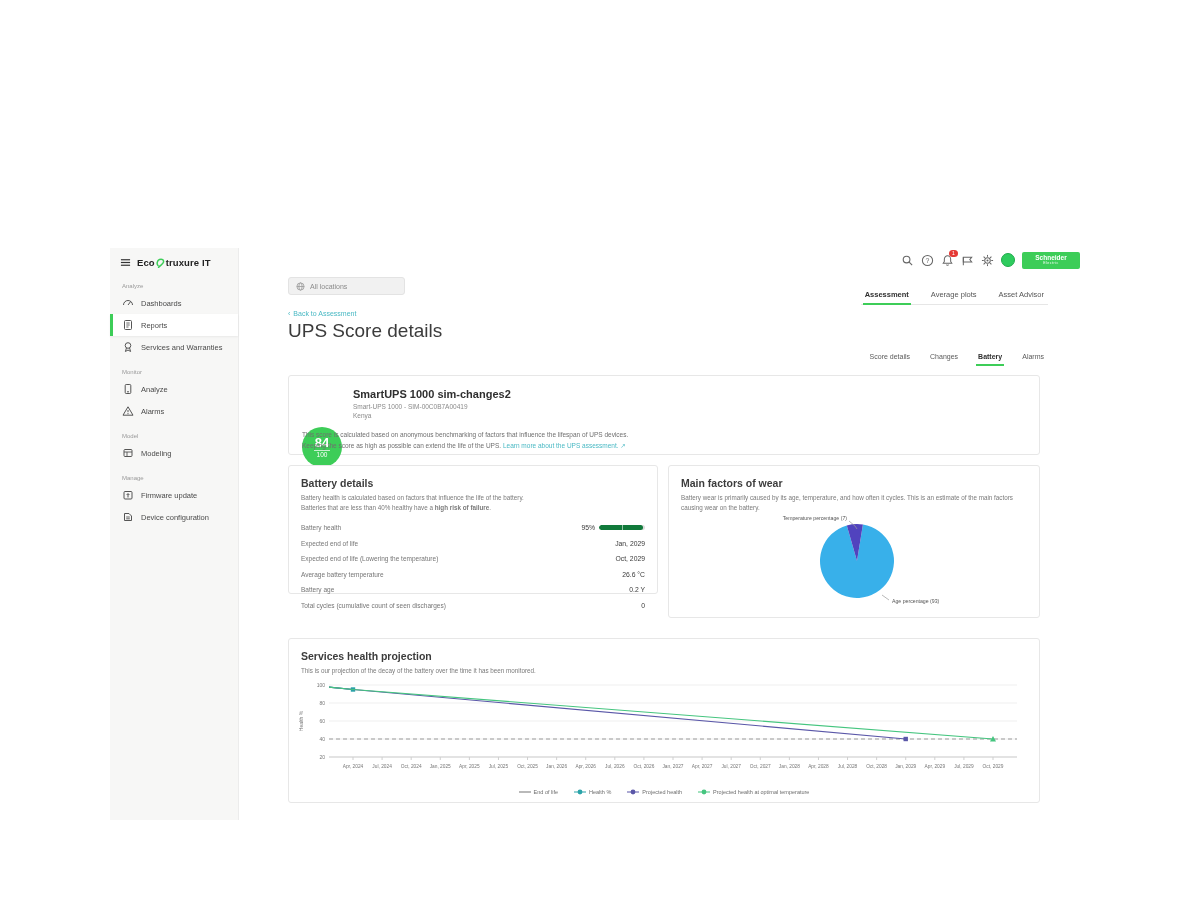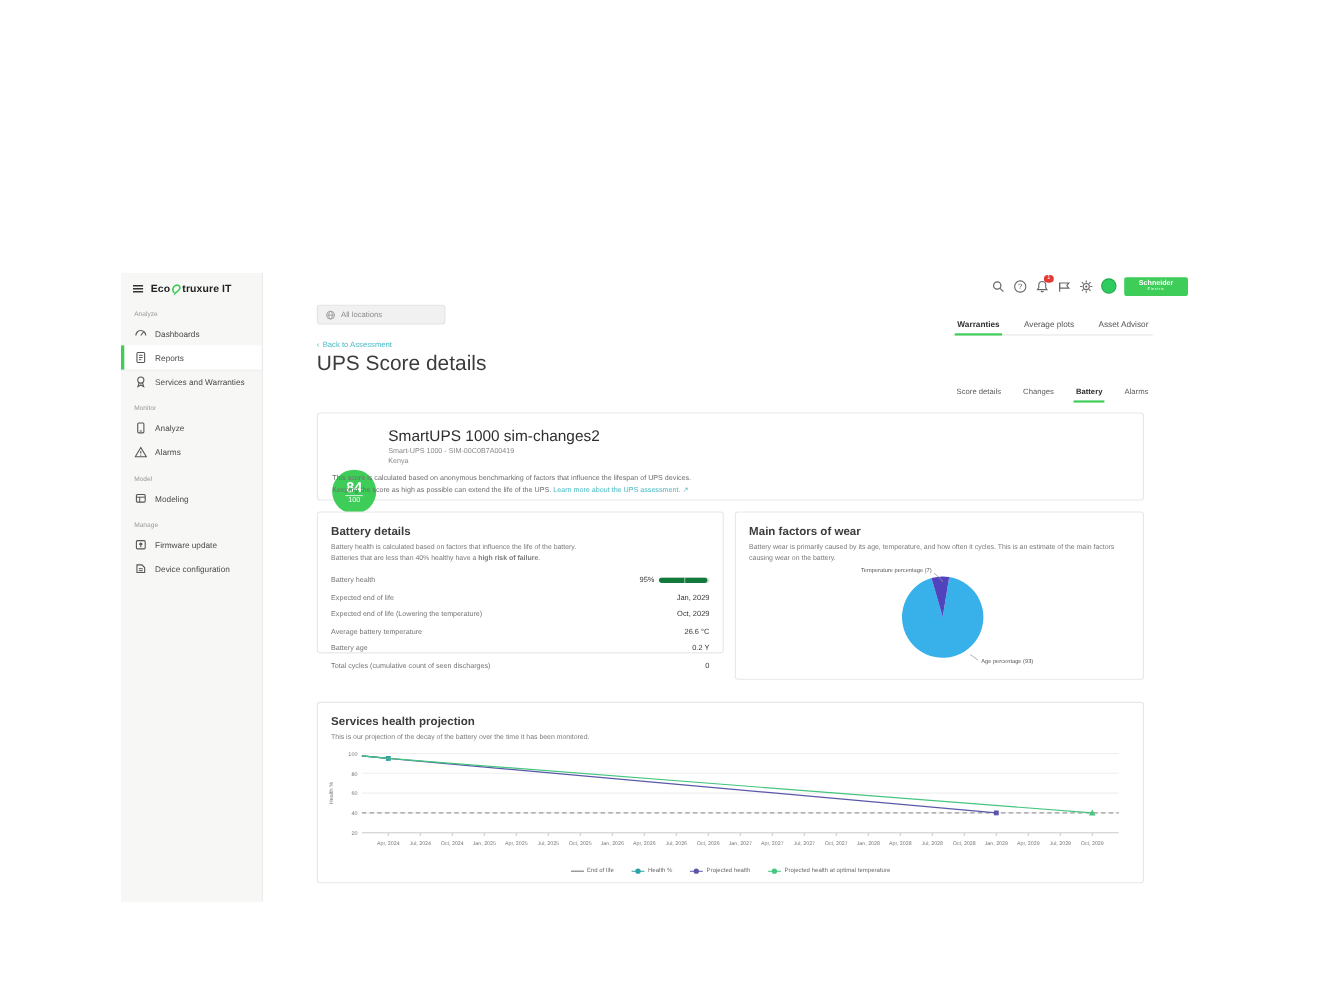--- a/index.html
+++ b/index.html
@@ -42,21 +42,21 @@
   .detail-tab.selected{font-weight:bold;color:#2f2f2f;}
   .detail-tab.selected::after{content:"";position:absolute;left:0;right:0;bottom:-1px;height:2px;background:#3dcd58;}
   .card{position:absolute;background:#fff;border:1px solid #e7e7e7;border-radius:3px;box-sizing:border-box;}
   
   .score-card{left:0;top:127px;width:752px;height:80px;padding:11px 12px;}
   .score-circle{position:absolute;left:13px;top:11px;width:40px;height:40px;border-radius:50%;
     background:#3dcd58;color:#fff;display:flex;flex-direction:column;align-items:center;justify-content:center;line-height:1;margin-top:40px;}
   .score-circle .num{font-size:13px;font-weight:bold;}
   .score-circle .den{font-size:6.5px;border-top:1px solid rgba(255,255,255,.7);padding-top:1px;margin-top:1px;width:16px;text-align:center;}
   .score-head{position:absolute;left:64px;top:12px;}
-  .score-head .nm{font-size:14px;font-weight:normal;color:#2f2f2f;}
+  .score-head .nm{font-size:11px;font-weight:bold;color:#2f2f2f;}
   .score-head .mdl,.score-head .loc{font-size:6.5px;color:#8a8a8a;margin-top:2.5px;}
   .score-desc{position:absolute;left:13px;top:54px;font-size:6.5px;color:#6f6f6f;line-height:1.65;}
   .link{color:#4ab9c4;cursor:pointer;}
   
   .battery-card{left:0;top:217px;width:370px;height:129px;padding:11px 12px;}
   .wear-card{left:380px;top:217px;width:372px;height:153px;padding:11px 12px;}
   .proj-card{left:0;top:390px;width:752px;height:165px;padding:11px 12px;}
   .card h2{margin:0;font-size:10.5px;font-weight:600;color:#3c3c3c;}
   .card .desc{font-size:6.3px;color:#7a7a7a;line-height:1.6;margin-top:4px;}
   .rows{margin-top:7px;}
@@ -236,21 +236,21 @@
         <svg viewBox="0 0 10 10" width="9" height="9">
             <circle cx="5" cy="5" r="4" fill="none" stroke="#9a9a9a" stroke-width=".9"></circle>
             <ellipse cx="5" cy="5" rx="1.8" ry="4" fill="none" stroke="#9a9a9a" stroke-width=".9"></ellipse>
             <line x1="1" y1="5" x2="9" y2="5" stroke="#9a9a9a" stroke-width=".9"></line>
           </svg>
       </span>
       <span>All locations</span>
     </div>
 
     <div class="page-tabs" id="page-tabs">
-        <div class="page-tab selected">Warranties</div>
+        <div class="page-tab selected">Assessment</div>
         <div class="page-tab">Average plots</div>
         <div class="page-tab">Asset Advisor</div>
       </div>
 
     <a class="back-link">
       <span>‹</span>
       <span>Back to Assessment</span>
     </a>
 
     <h1 class="page-title">UPS Score details</h1>

